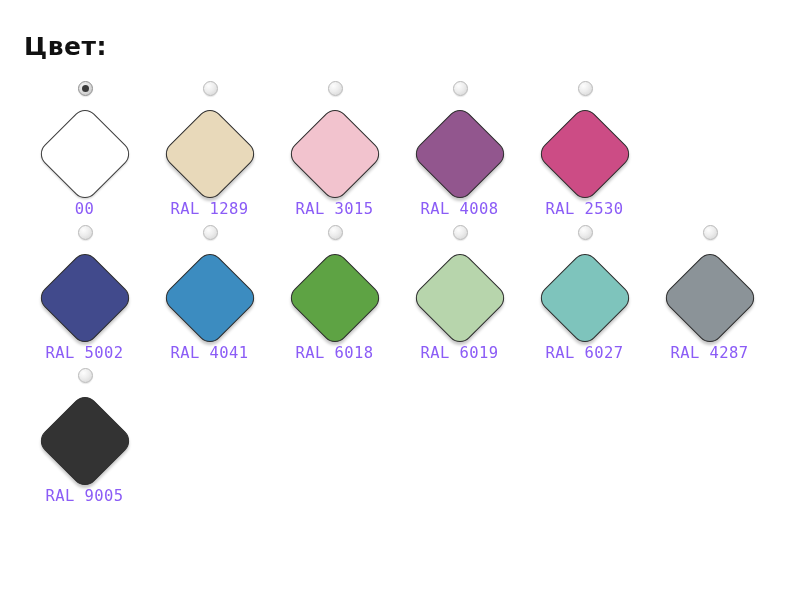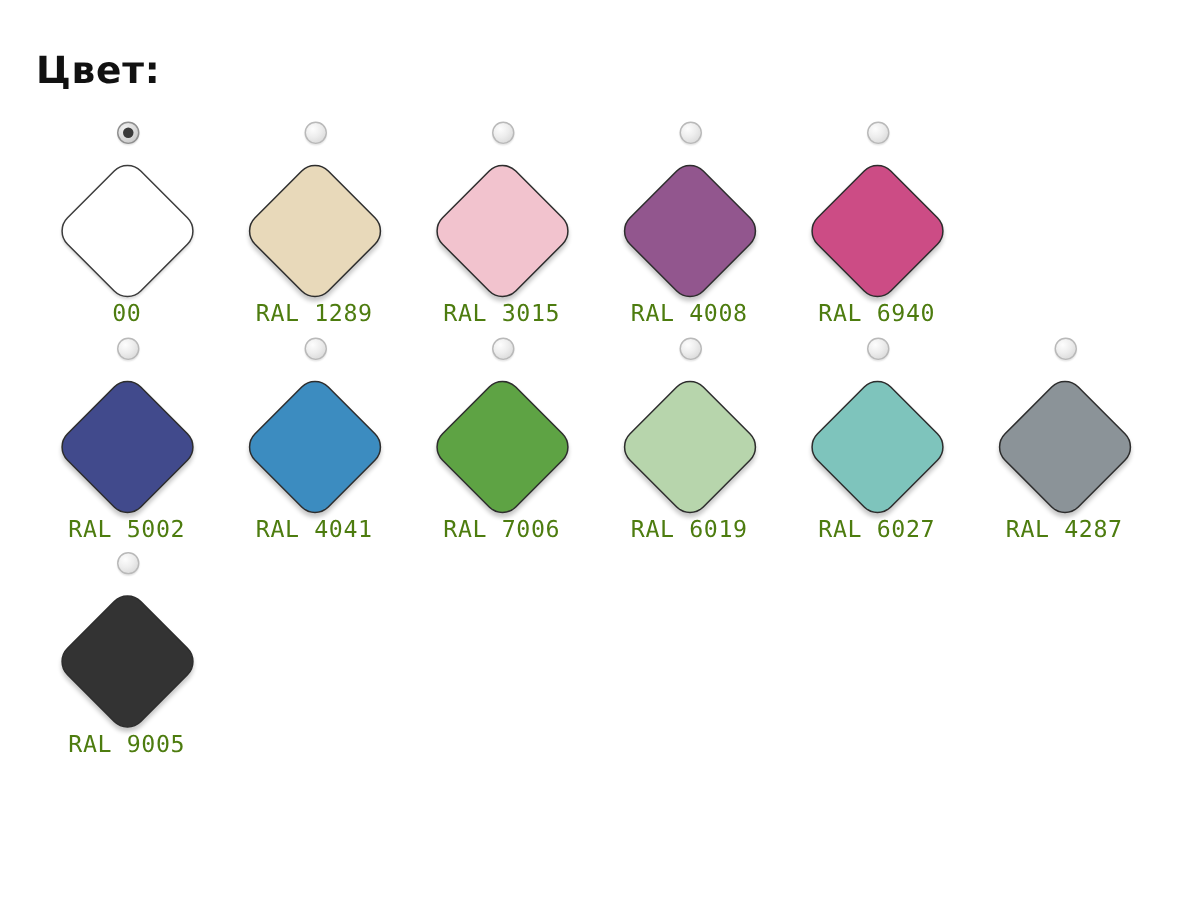--- a/index.html
+++ b/index.html
@@ -110,21 +110,21 @@
   }
   .diamond.empty {
     border-color: #3c3c3c;
     box-shadow: 1px 1px 2px rgba(0,0,0,0.16);
   }
 
   
   .swatch-label {
     font-family: "DejaVu Sans Mono", monospace;
     font-size: 15.5px;
-    color: #4d7c0f;
+    color: #8b5cf6;
     letter-spacing: 0.4px;
     text-align: center;
     line-height: 1;
     margin-top: -4px;
     white-space: nowrap;
   }
 </style>
 </head>
 <body>
 
@@ -168,21 +168,21 @@
           </div>
           <div class="swatch-label">RAL 4008</div>
         </div>
         <div class="swatch-option">
           <div class="radio-wrap">
             <span class="radio"></span>
           </div>
           <div class="diamond-wrap">
             <div class="diamond" style="background: rgb(204, 76, 133);"></div>
           </div>
-          <div class="swatch-label">RAL 6940</div>
+          <div class="swatch-label">RAL 2530</div>
         </div>
       </div>
       <div class="swatch-row">
         <div class="swatch-option">
           <div class="radio-wrap">
             <span class="radio"></span>
           </div>
           <div class="diamond-wrap">
             <div class="diamond" style="background: rgb(65, 74, 140);"></div>
           </div>
@@ -197,21 +197,21 @@
           </div>
           <div class="swatch-label">RAL 4041</div>
         </div>
         <div class="swatch-option">
           <div class="radio-wrap">
             <span class="radio"></span>
           </div>
           <div class="diamond-wrap">
             <div class="diamond" style="background: rgb(94, 163, 68);"></div>
           </div>
-          <div class="swatch-label">RAL 7006</div>
+          <div class="swatch-label">RAL 6018</div>
         </div>
         <div class="swatch-option">
           <div class="radio-wrap">
             <span class="radio"></span>
           </div>
           <div class="diamond-wrap">
             <div class="diamond" style="background: rgb(183, 213, 172);"></div>
           </div>
           <div class="swatch-label">RAL 6019</div>
         </div>

